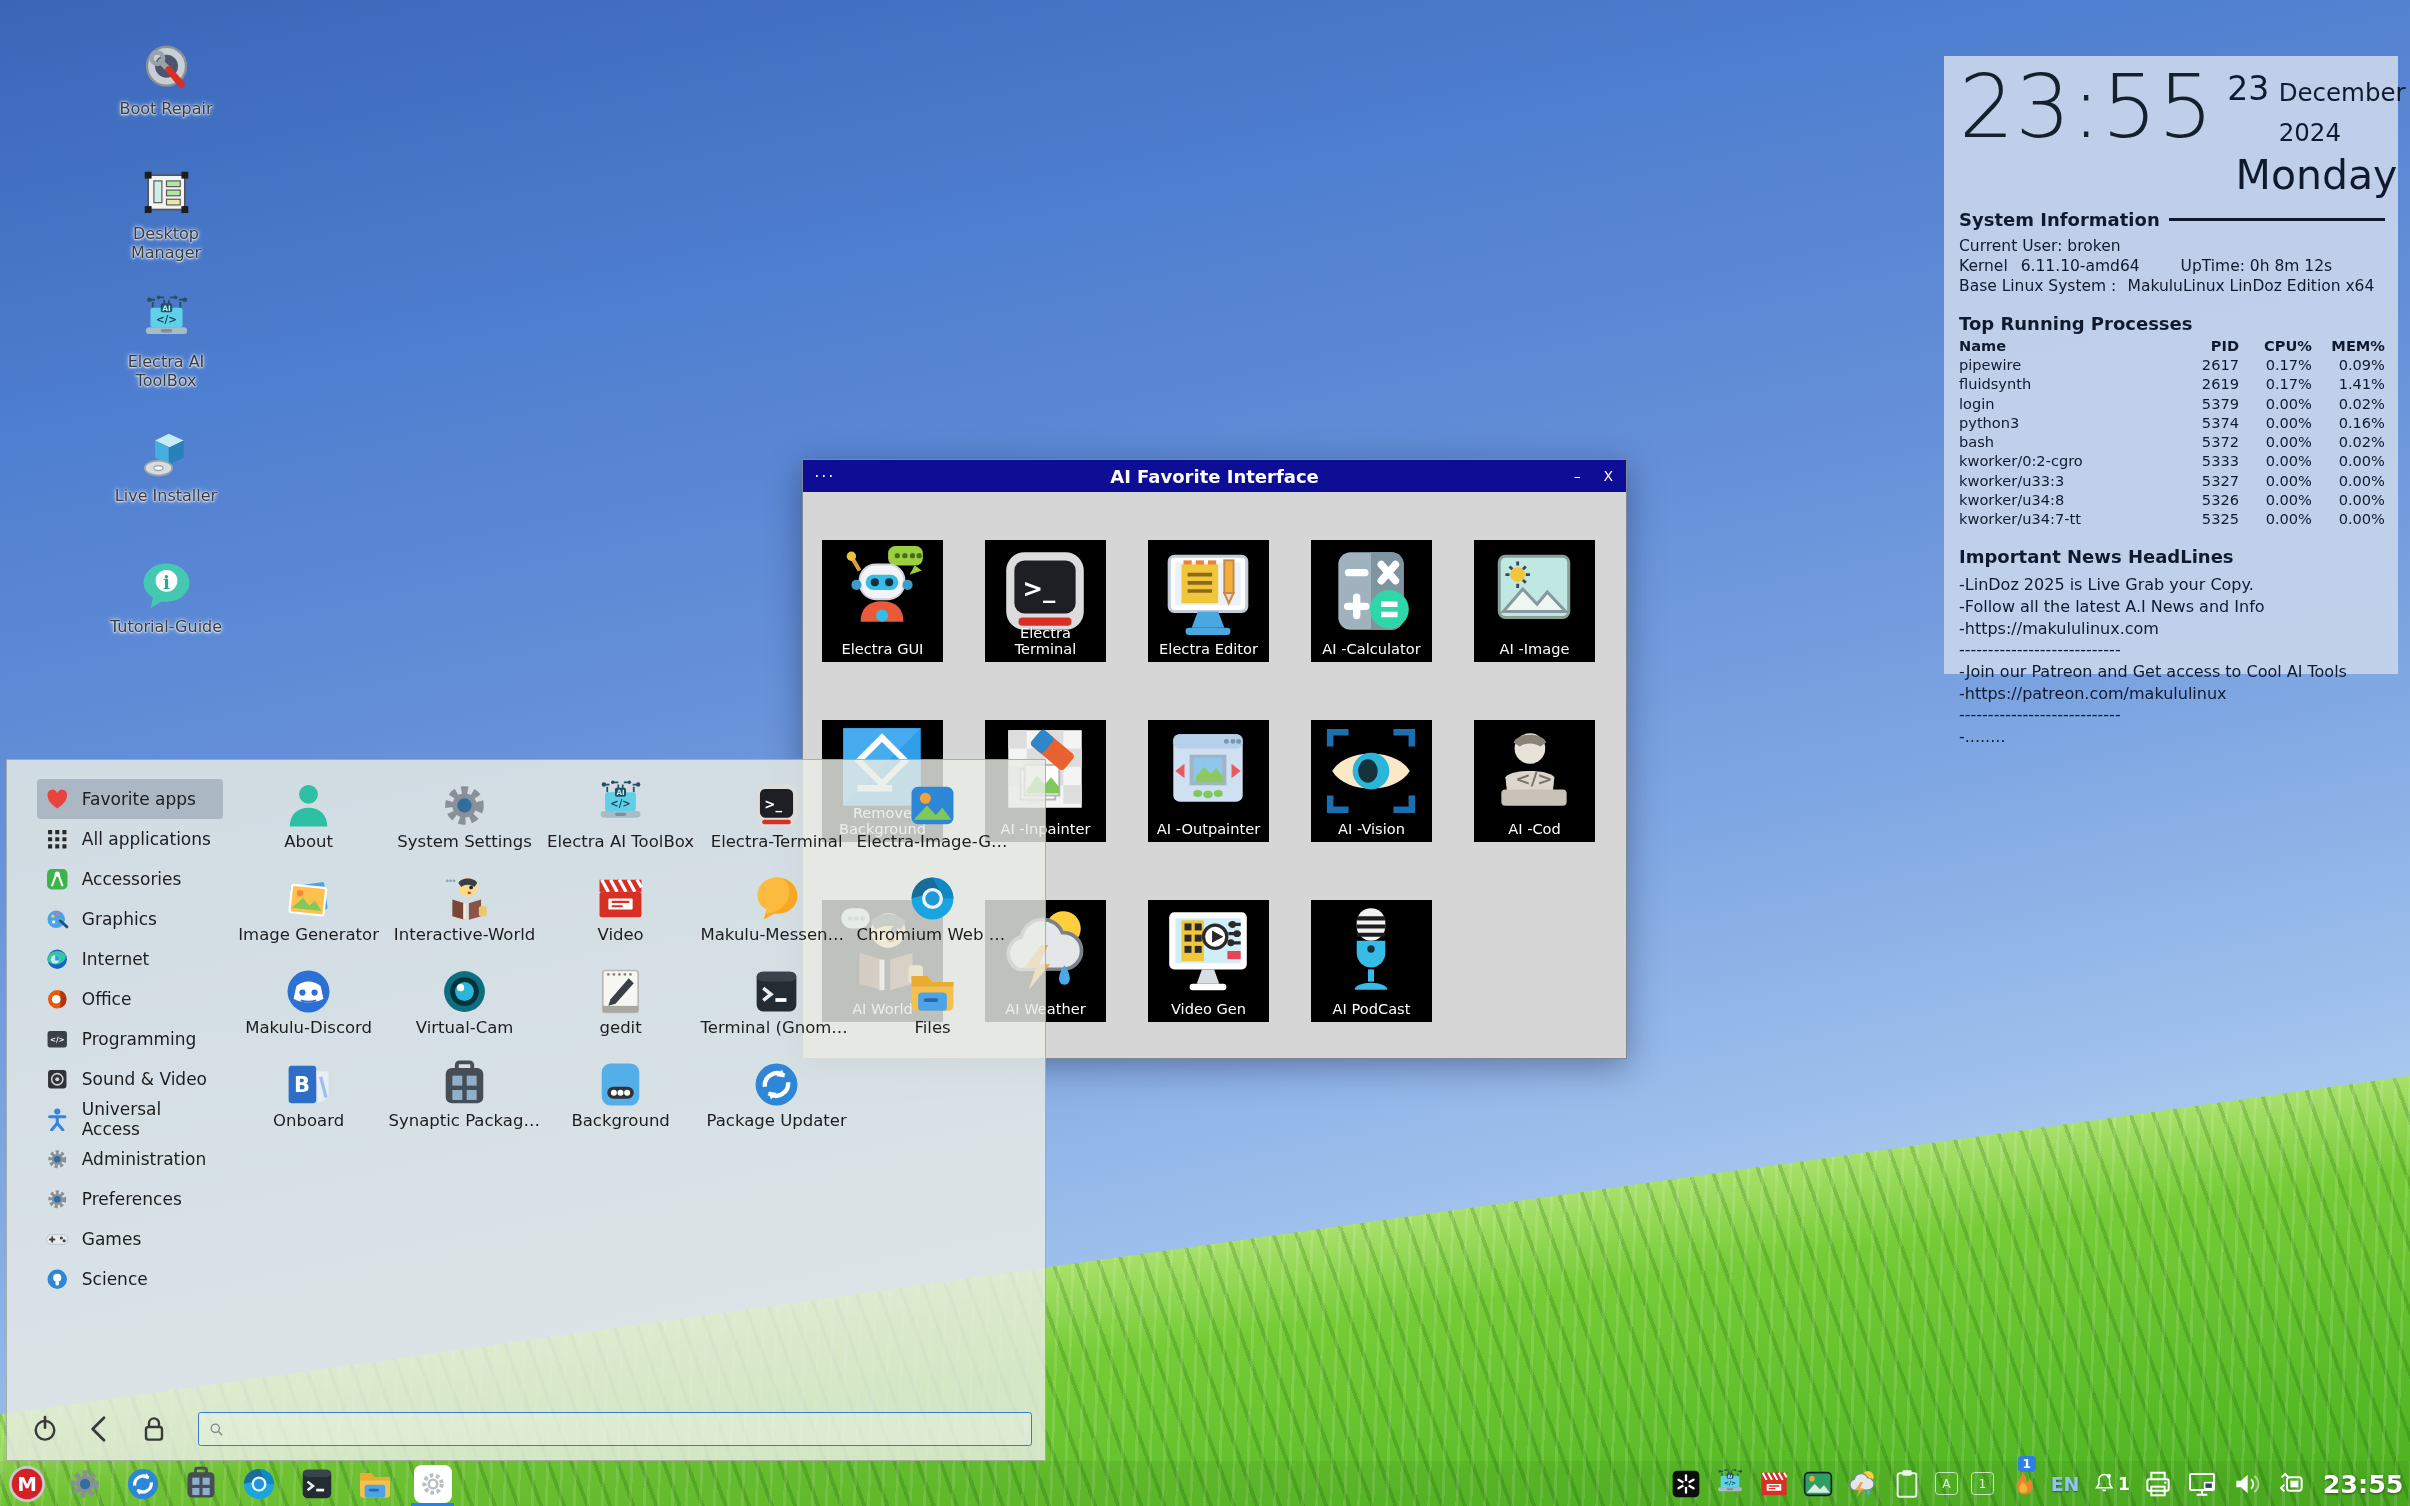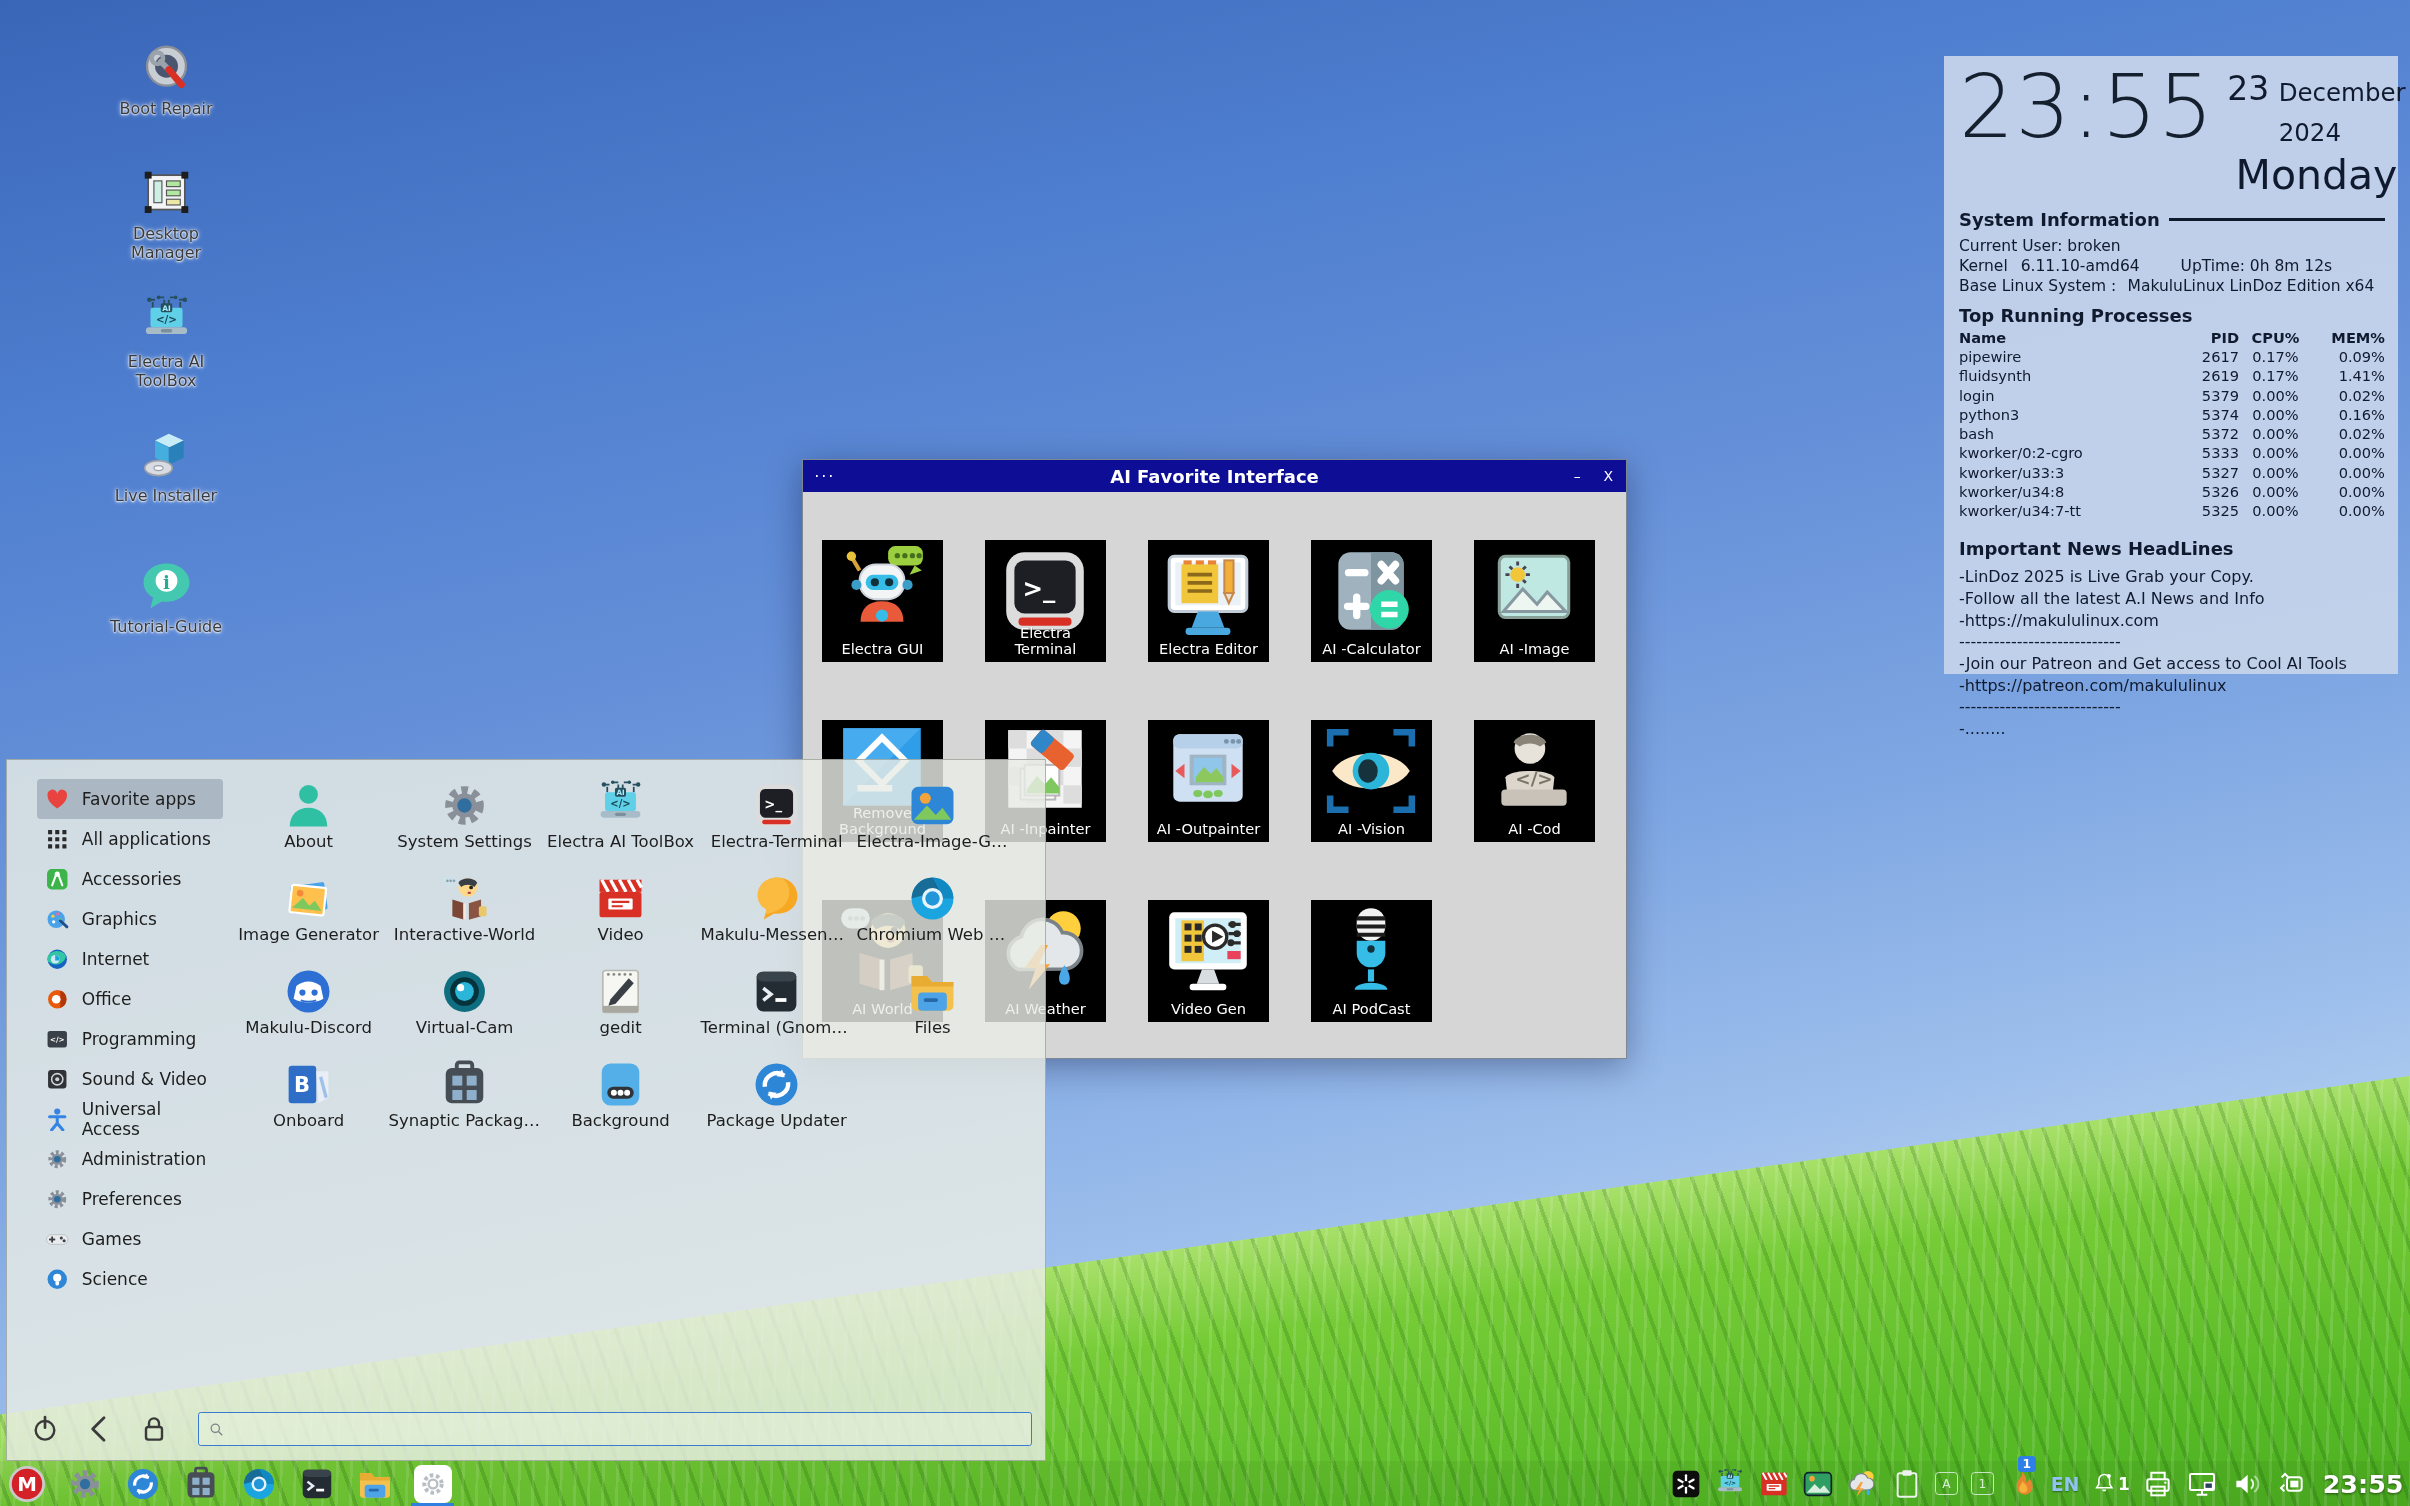--- a/index.html
+++ b/index.html
@@ -18,21 +18,21 @@
   .dateblock{margin-left:13px;padding-top:9.4px;flex:1;}
   .dateline1{display:flex;align-items:flex-start;gap:9.4px;}
   .day{font-size:33px;line-height:32px;}
   .monthyear{font-size:24.5px;line-height:40px;}
   .weekday{font-size:41px;line-height:45px;text-align:center;}
   .sect{display:flex;align-items:center;gap:9.4px;font-weight:bold;font-size:18px;margin-top:11.3px;margin-bottom:5.6px;text-align:center;}
   .sect .rule{flex:1;height:2.8px;background:#101a2e;}
   .inf{font-size:15.5px;line-height:20px;}
   .prochead,.procrow{display:flex;font-size:14.6px;line-height:19.3px;}
   .prochead{font-weight:bold;}
-  .pname{flex:1;}.ppid{width:60px;text-align:right;}.pcpu{width:73px;text-align:center;}.pmem{width:73px;text-align:right;}
+  .pname{flex:1;}.ppid{width:60px;text-align:right;}.pcpu{width:73px;text-align:right;}.pmem{width:73px;text-align:right;}
   .newsline{font-size:16px;line-height:21.7px;}
   
   .window{position:absolute;left:802px;top:459px;width:825px;height:600px;background:#d6d6d6;border:0.9px solid #7e8894;box-sizing:border-box;box-shadow:0 7.5px 32px rgba(0,10,40,.35);}
   .titlebar{height:32px;background:#0d0d96;color:#fff;display:flex;align-items:center;position:relative;}
   .tb-menu{position:absolute;left:11.3px;top:0;font-size:16px;letter-spacing:1.9px;line-height:24.5px;}
   .tb-title{flex:1;text-align:center;font-weight:bold;font-size:18px;}
   .tb-btn{font-size:14px;line-height:32px;}
   .tb-right{position:absolute;right:13px;top:0;display:flex;gap:22.6px;}
   .tiles{position:absolute;left:19px;top:80px;display:grid;grid-template-columns:repeat(5,121px);column-gap:42px;row-gap:58px;}
   .tile{width:121px;height:122px;background:#000;position:relative;color:#fff;}
@@ -624,21 +624,21 @@
         <span class="rule"></span>
       </div>
     <div class="inf">Current User: broken</div>
     <div class="inf">
       <span style="margin-right:13px">Kernel</span><span style="margin-right:36px">6.11.10-amd64</span>
       <span>UpTime: 0h 8m 12s</span>
     </div>
     <div class="inf">
       <span style="margin-right:11.3px">Base Linux System :</span><span>MakuluLinux LinDoz Edition x64</span>
     </div>
-    <div class="sect" style="margin-top:9px;margin-bottom:1.9px">
+    <div class="sect" style="margin-top:17px;margin-bottom:1.9px">
         <span>Top Running Processes</span>
       </div>
     <div class="prochead">
       <span class="pname">Name</span>
       <span class="ppid">PID</span>
       <span class="pcpu">CPU%</span>
       <span class="pmem">MEM%</span>
     </div>
     <div class="procrow">
         <span class="pname">pipewire</span>

